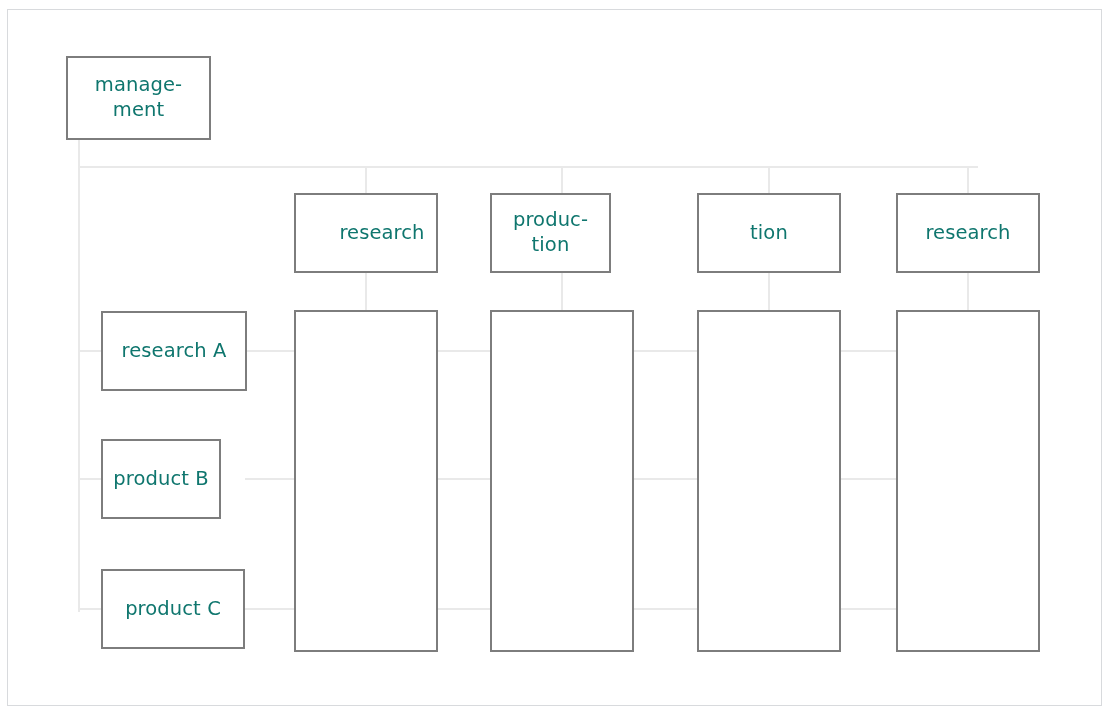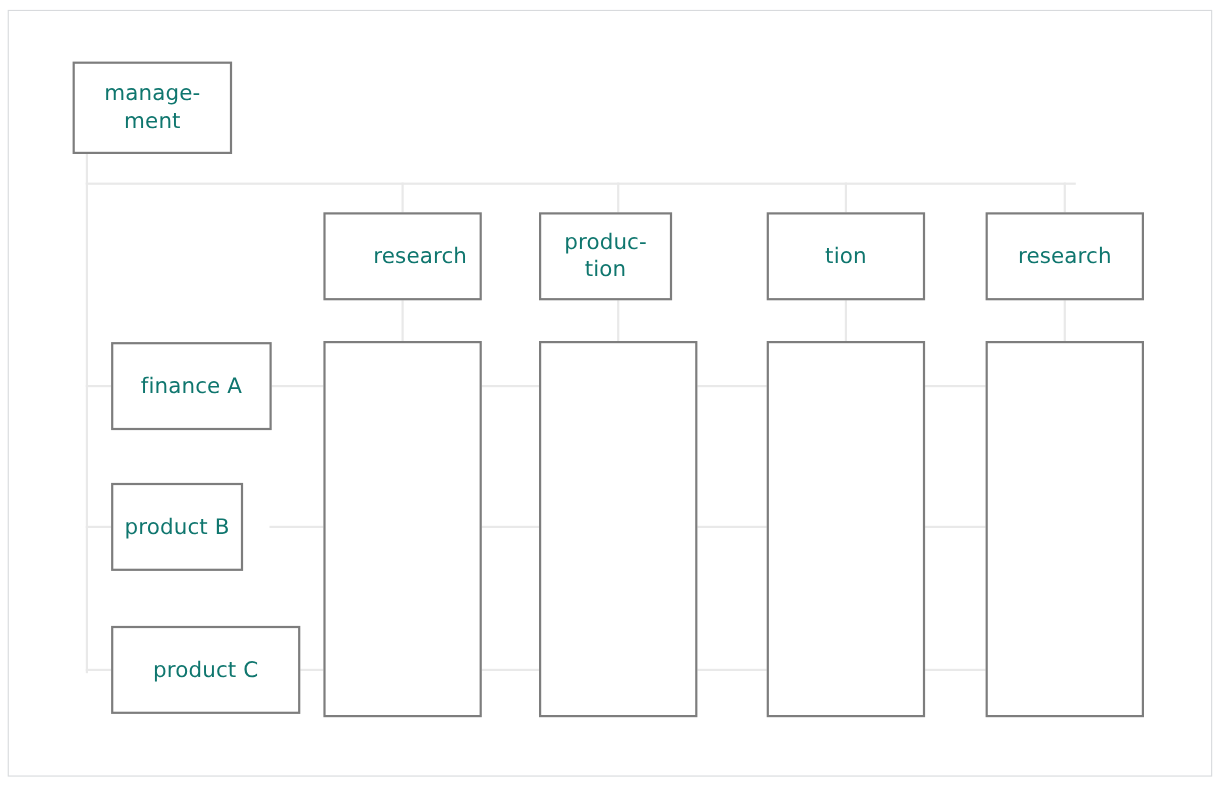--- a/index.html
+++ b/index.html
@@ -102,16 +102,16 @@
 
   <div class="node" style="left:66px; top:56px; width:145px; height:84px;">manage-
 ment</div>
 
   <div class="node" style="left:294px; top:193px; width:144px; height:80px;padding-left:32px;">research</div>
   <div class="node" style="left:490px; top:193px; width:121px; height:80px;">produc-
 tion</div>
   <div class="node" style="left:697px; top:193px; width:144px; height:80px;">tion</div>
   <div class="node" style="left:896px; top:193px; width:144px; height:80px;">research</div>
 
-  <div class="node" style="left:101px; top:311px; width:146px; height:80px;">finance A</div>
+  <div class="node" style="left:101px; top:311px; width:146px; height:80px;">research A</div>
   <div class="node" style="left:101px; top:439px; width:120px; height:80px;">product  B</div>
-  <div class="node" style="left:101px; top:569px; width:172px; height:80px;">product  C</div>
+  <div class="node" style="left:101px; top:569px; width:144px; height:80px;">product  C</div>
 </div>
 
 </body></html>

